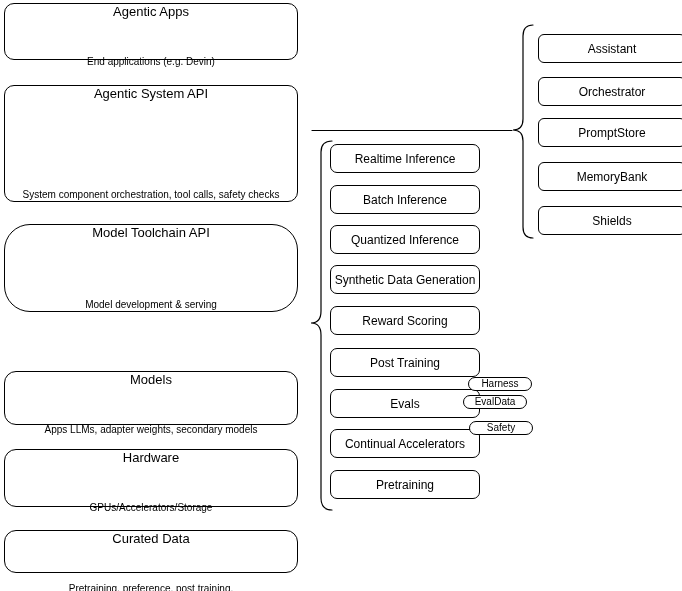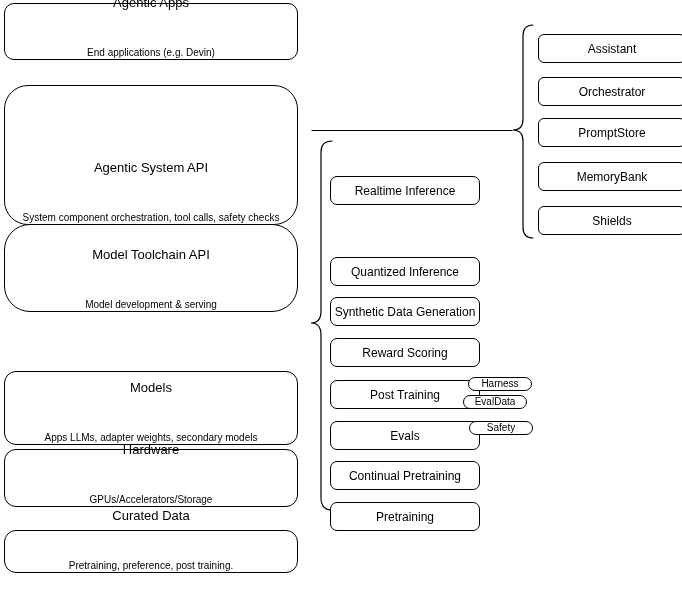--- a/index.html
+++ b/index.html
@@ -31,21 +31,21 @@
   .lbox {
     position: absolute;
     left: 4px;
     width: 294px;
     box-sizing: border-box;
     background: #ffffff;
     border: 1px solid #000000;
     display: flex;
     flex-direction: column;
     align-items: center;
-    justify-content: flex-end;
+    justify-content: space-between;
     gap: 3px;
     text-align: center;
   }
   .ltitle {
     font-size: 13px;
     line-height: 16px;
     white-space: nowrap;
   }
   .lsub {
     font-size: 10px;
@@ -60,21 +60,20 @@
     height: 29px;
     box-sizing: border-box;
     background: #ffffff;
     border: 1px solid #000000;
     border-radius: 7px;
     display: flex;
     align-items: center;
     justify-content: center;
     font-size: 12px;
     white-space: nowrap;
-    margin-top: 32px;
   }
   .rbox {
     position: absolute;
     left: 530px;
     width: 148px;
     height: 29px;
     box-sizing: border-box;
     background: #ffffff;
     border: 1px solid #000000;
     border-radius: 6px;
@@ -109,48 +108,49 @@
   <svg class="connectors" viewBox="0 0 682 591" xmlns="http://www.w3.org/2000/svg">
     <line x1="312" y1="130.5" x2="512" y2="130.5"></line>
     <path d="M533,25 Q523,25 523,36 L523,119 Q523,130 513,130 Q523,130 523,141 L523,227 Q523,238 533,238"></path>
     <path d="M332,141 Q321,141 321,152 L321,311 Q321,323 311,323 Q321,323 321,335 L321,498 Q321,510 332,510"></path>
   </svg>
 
   <div class="lbox" style="top:3px;height:57px;border-radius:10px">
     <div class="ltitle">Agentic Apps</div>
     <div class="lsub">End applications (e.g. Devin)</div>
   </div>
-  <div class="lbox" style="top:85px;height:140px;border-radius:24px">
+  <div class="lbox" style="top:85px;height:117px;border-radius:10px">
     <div class="ltitle">Agentic System API</div>
     <div class="lsub">System component orchestration, tool calls, safety checks</div>
   </div>
   <div class="lbox" style="top:224px;height:88px;border-radius:26px">
     <div class="ltitle">Model Toolchain API</div>
     <div class="lsub">Model development &amp; serving</div>
   </div>
-  <div class="lbox" style="top:371px;height:74px;border-radius:12px">
+  <div class="lbox" style="top:371px;height:54px;border-radius:12px">
     <div class="ltitle">Models</div>
     <div class="lsub">Apps LLMs, adapter weights, secondary models</div>
   </div>
   <div class="lbox" style="top:449px;height:58px;border-radius:12px">
     <div class="ltitle">Hardware</div>
     <div class="lsub">GPUs/Accelerators/Storage</div>
   </div>
   <div class="lbox" style="top:530px;height:43px;border-radius:12px">
     <div class="ltitle">Curated Data</div>
     <div class="lsub">Pretraining, preference, post training.</div>
   </div>
 
   <div class="mbox" style="top:144px">Realtime Inference</div>
+  <div class="mbox" style="top:185px">Batch Inference</div>
   <div class="mbox" style="top:225px">Quantized Inference</div>
   <div class="mbox" style="top:265px">Synthetic Data Generation</div>
   <div class="mbox" style="top:306px">Reward Scoring</div>
   <div class="mbox" style="top:348px">Post Training</div>
   <div class="mbox" style="top:389px">Evals</div>
-  <div class="mbox" style="top:429px">Continual Pretraining</div>
+  <div class="mbox" style="top:429px">Continual Accelerators</div>
   <div class="mbox" style="top:470px">Pretraining</div>
 
   <div class="tag" style="left:468px;top:377px">Harness</div>
   <div class="tag" style="left:463px;top:395px">EvalData</div>
   <div class="tag" style="left:469px;top:421px">Safety</div>
 
   <div class="rbox" style="top:34px">Assistant</div>
   <div class="rbox" style="top:77px">Orchestrator</div>
   <div class="rbox" style="top:118px">PromptStore</div>
   <div class="rbox" style="top:162px">MemoryBank</div>

